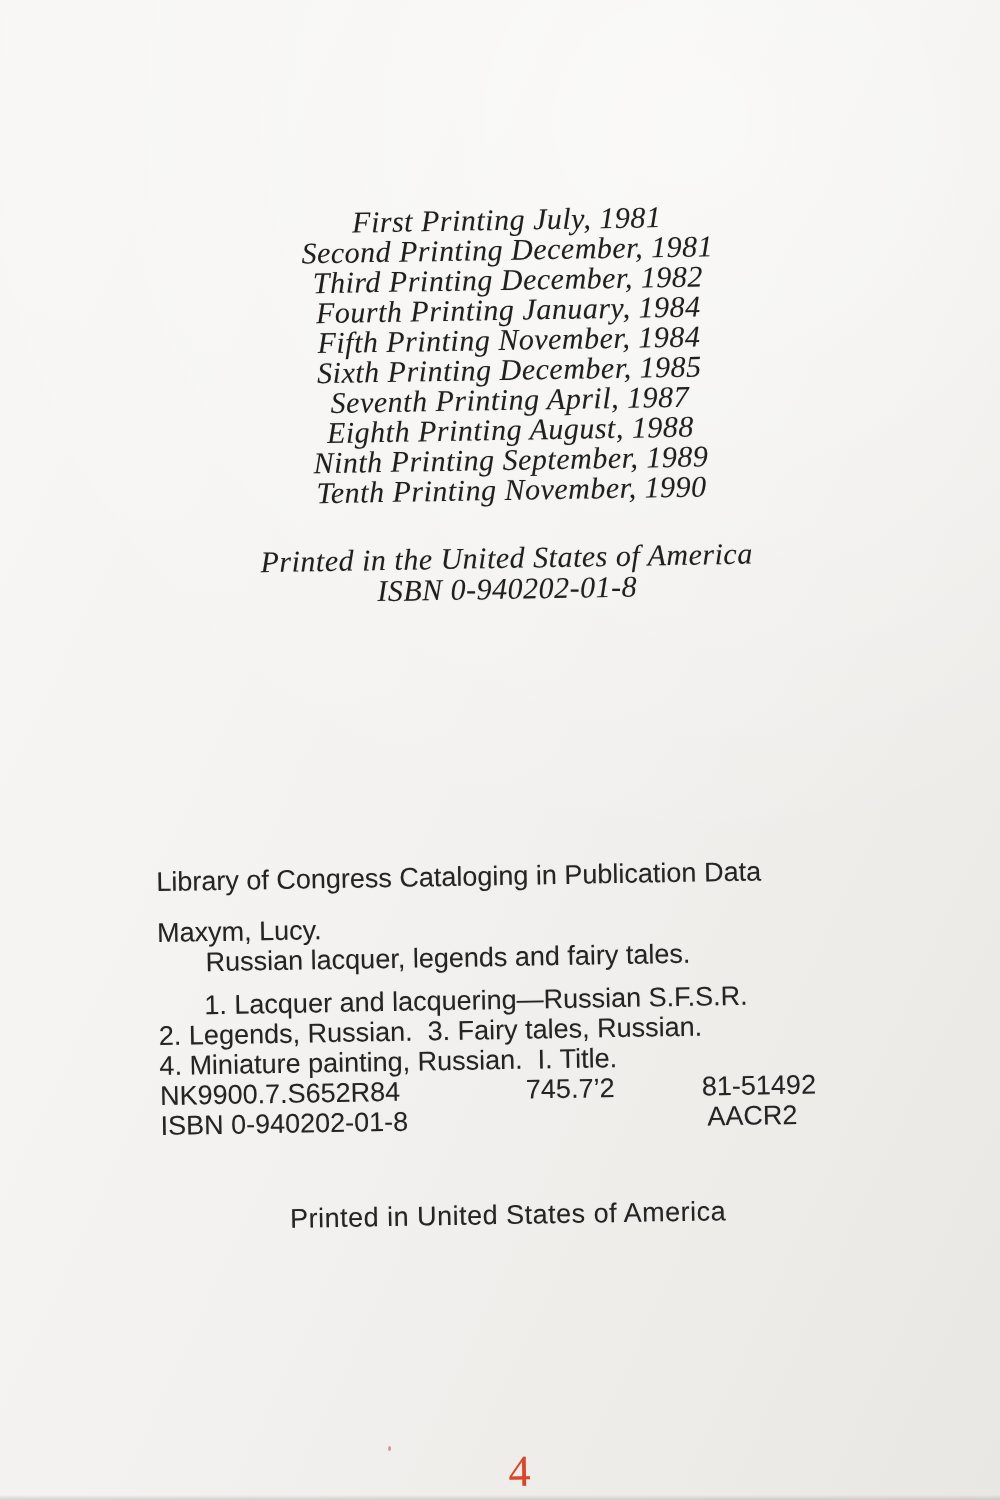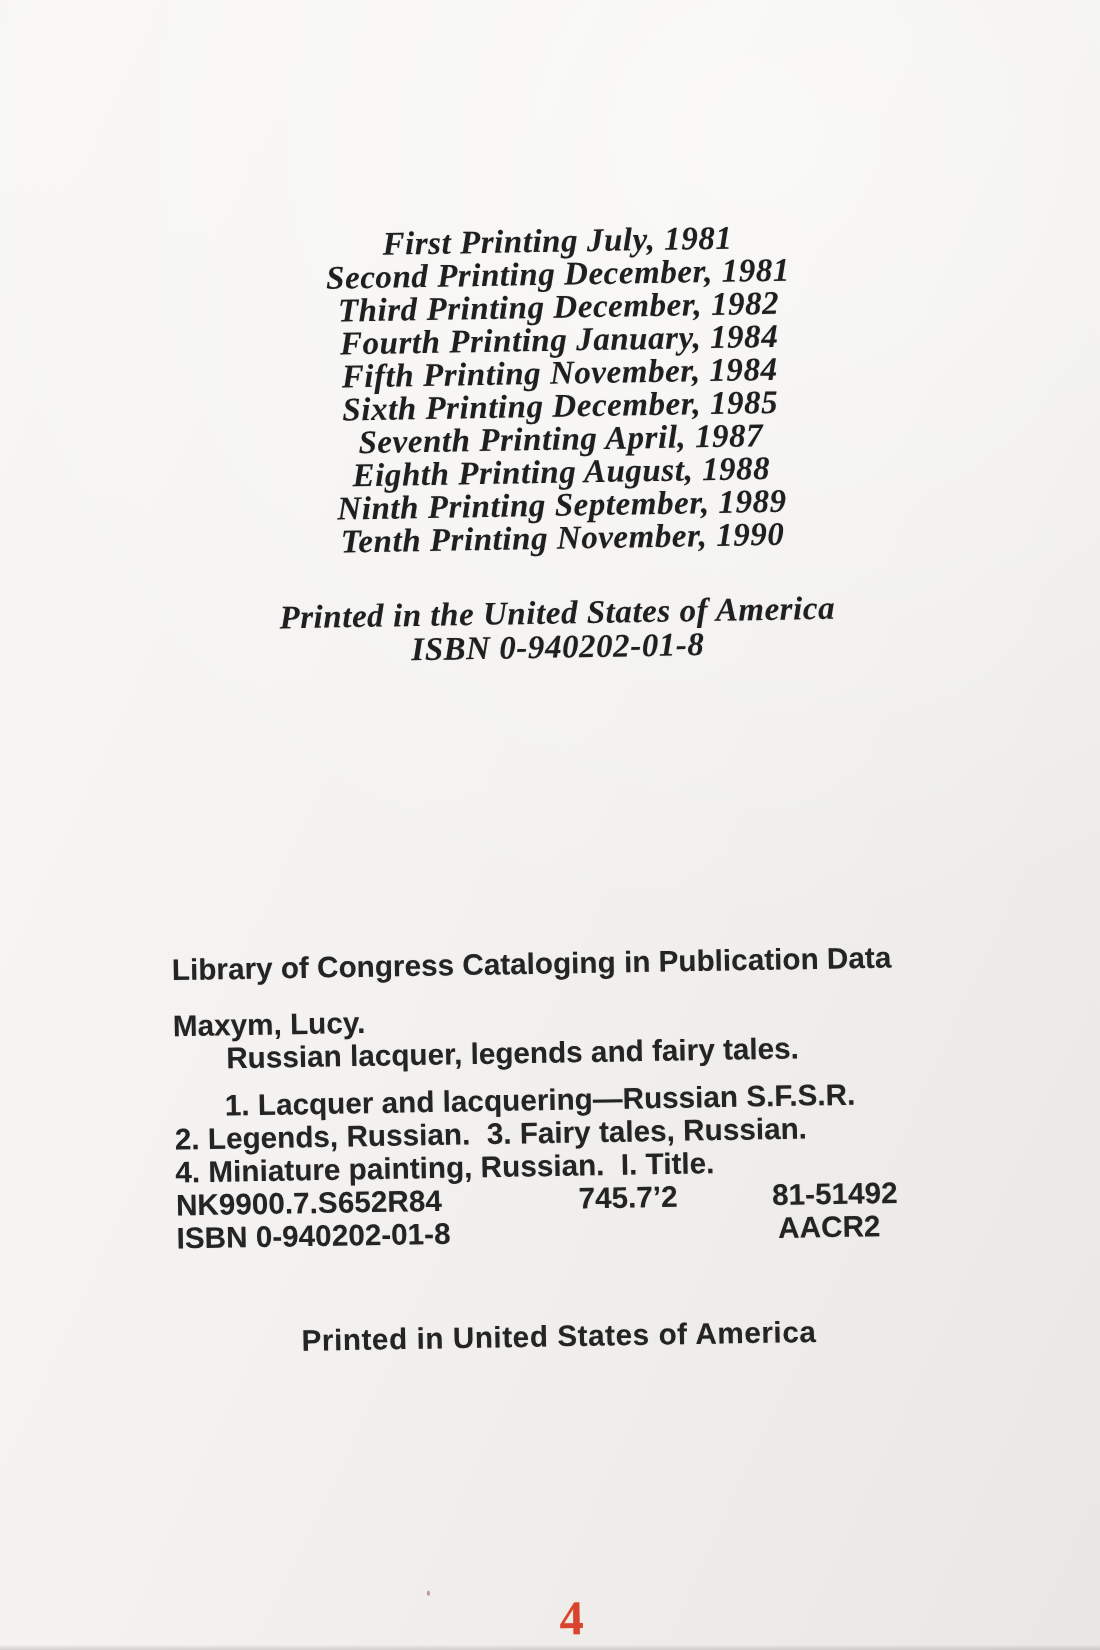--- a/index.html
+++ b/index.html
@@ -14,21 +14,20 @@
     background:
       radial-gradient(140% 90% at 68% 8%, rgba(255,255,255,0.55) 0%, rgba(255,255,255,0) 55%),
       linear-gradient(115deg, #f8f7f5 0%, #f3f2f0 45%, #edebe8 82%, #e9e7e4 100%);
     font-family: "Liberation Serif", "DejaVu Serif", serif;
     color: #1f1f1f;
   }
 
   .page-photo {
     position: absolute;
     inset: 0;
-    font-weight: bold;
   }
 
   .tilt {
     position: absolute;
     inset: 0;
     transform: rotate(-1deg);
     transform-origin: 500px 750px;
   }
 
   

